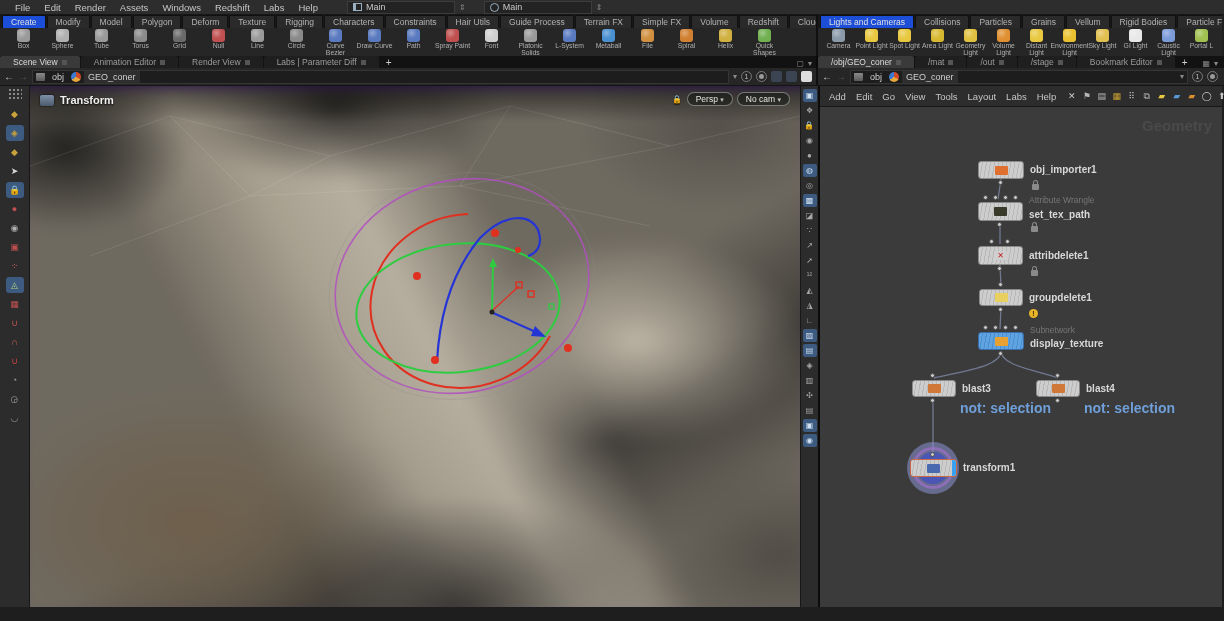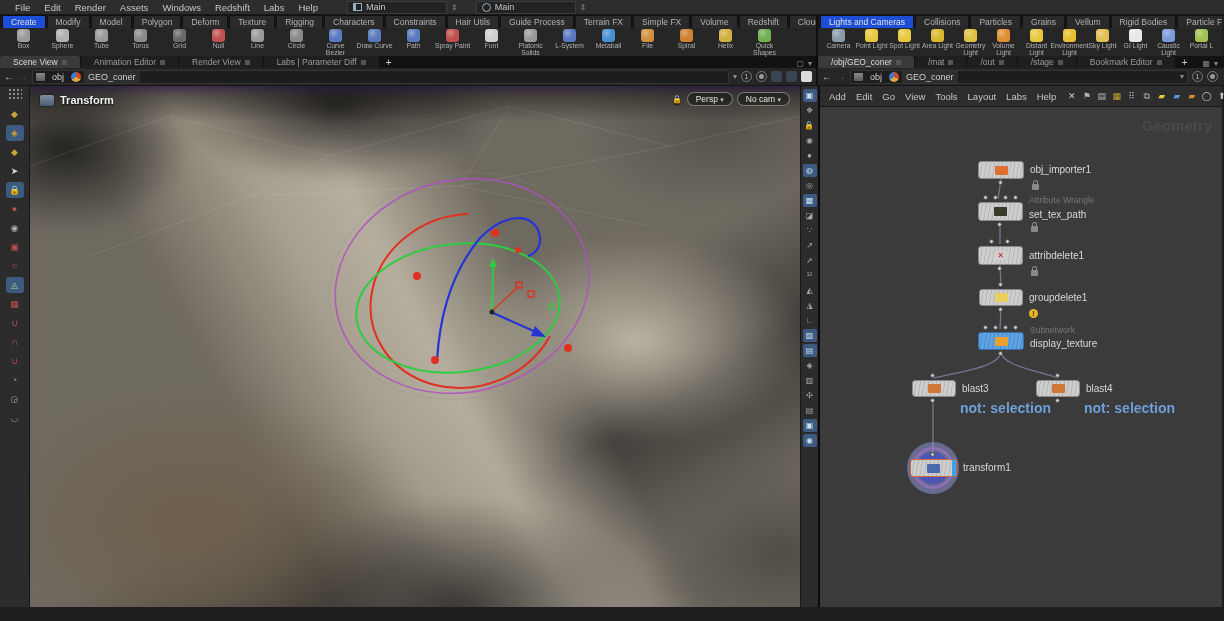--- a/index.html
+++ b/index.html
@@ -8,21 +8,21 @@
   #app { position:relative; width:1224px; height:621px; background:#1e1e1e; }
 
   
   .titlebar { height:14px; background:#0c0c0c; display:flex; align-items:center; gap:5px; padding:0 4px; }
   .houdini-logo { width:10px; height:10px; background:#b44a22; border-radius:2px; border:1px solid #7a2e12; }
   .titlebar .title { font-size:9px; color:#d2d2d2; white-space:nowrap; }
 
   
   .menubar { height:15px; background:#2d2d2d; display:flex; align-items:center; padding-left:8px; border-bottom:1px solid #171717; }
   .menubar .menu-item { padding:0 7px; font-size:9.5px; color:#c6c6c6; cursor:default; }
-  .desktop-sel { display:flex; align-items:center; gap:4px; background:#232323; border:1px solid #3d3d3d; height:13px; padding:0 5px; margin-left:22px; width:100px; font-size:9px; }
+  .desktop-sel { display:flex; align-items:center; gap:4px; background:#232323; border:1px solid #3d3d3d; height:13px; padding:0 5px; margin-left:22px; width:108px; font-size:9px; }
   .desktop-sel .sel-ic { width:9px; height:8px; border:1px solid #9ab0c0; border-left-width:3px; }
   .desktop-sel .sel-ic2 { width:9px; height:9px; border:1px solid #9ab0c0; border-radius:50%; position:relative; }
   .stepper { color:#8a8a8a; font-size:8px; margin:0 4px; }
 
   
   .shelf-row { display:flex; height:41px; background:#1f1f1f; }
   .shelf-half { position:relative; }
   .shelf-left { width:818px; border-right:2px solid #101010; }
   .shelf-right { width:404px; }
   .shelf-tabs { display:flex; height:13px; align-items:flex-end; background:#191919; padding-left:2px; overflow:hidden; }
@@ -108,21 +108,21 @@
   .net-canvas { position:relative; flex:1; background:#3b3b3b; overflow:hidden; }
   .net-watermark { position:absolute; right:10px; top:10px; font-size:15px; font-weight:bold; color:#4a4a4a; }
 
   .node { position:absolute; border:1px solid #8a8a8a; border-radius:3px;
     background:repeating-linear-gradient(100deg, #cdcdcd 0 3px, #b8b8b8 3px 4px);
     display:flex; align-items:center; justify-content:center; }
   .node.blue { background:repeating-linear-gradient(100deg, #5fa3e0 0 3px, #4a8fd0 3px 4px); border-color:#3a6ea8; }
   .node.selected { border:1.5px solid #c86a45; }
   .node-ic { width:13px; height:9px; border-radius:1px; }
   .flag-display { position:absolute; right:0; top:0; bottom:0; width:4px; background:#3aa0f0; border-radius:0 2px 2px 0; }
-  .node-name { position:absolute; font-size:10px; color:#d8d8d8; white-space:nowrap; }
+  .node-name { position:absolute; font-size:10px; color:#d8d8d8; white-space:nowrap;font-weight:bold; }
   .node-type { position:absolute; font-size:8.5px; color:#767676; white-space:nowrap; }
   .node-comment { position:absolute; font-size:14px; color:#6f9fd8; white-space:nowrap;font-weight:bold; }
   .iodot { position:absolute; width:5px; height:5px; border-radius:50%; background:#c8c8c8; border:1px solid #4a4a4a; }
   .badge-lock { position:absolute; width:7px; height:6px; background:#8a8a8a; border-radius:1px; }
   .badge-lock::before { content:""; position:absolute; left:1px; top:-4px; width:3px; height:4px; border:1.5px solid #8a8a8a; border-bottom:none; border-radius:3px 3px 0 0; }
   .badge-warn { position:absolute; width:9px; height:9px; background:#e8b428; border-radius:50%; color:#3a2a00; font-size:7px; font-weight:bold; display:flex; align-items:center; justify-content:center; }
   .halo-outer { position:absolute; border-radius:50%; background:rgba(139,147,214,.55); }
   .halo-ring { position:absolute; border-radius:50%; border:3px solid rgba(160,112,200,.7); }
   .halo-inner { position:absolute; border-radius:50%; background:#4a55b5; }
 </style>

